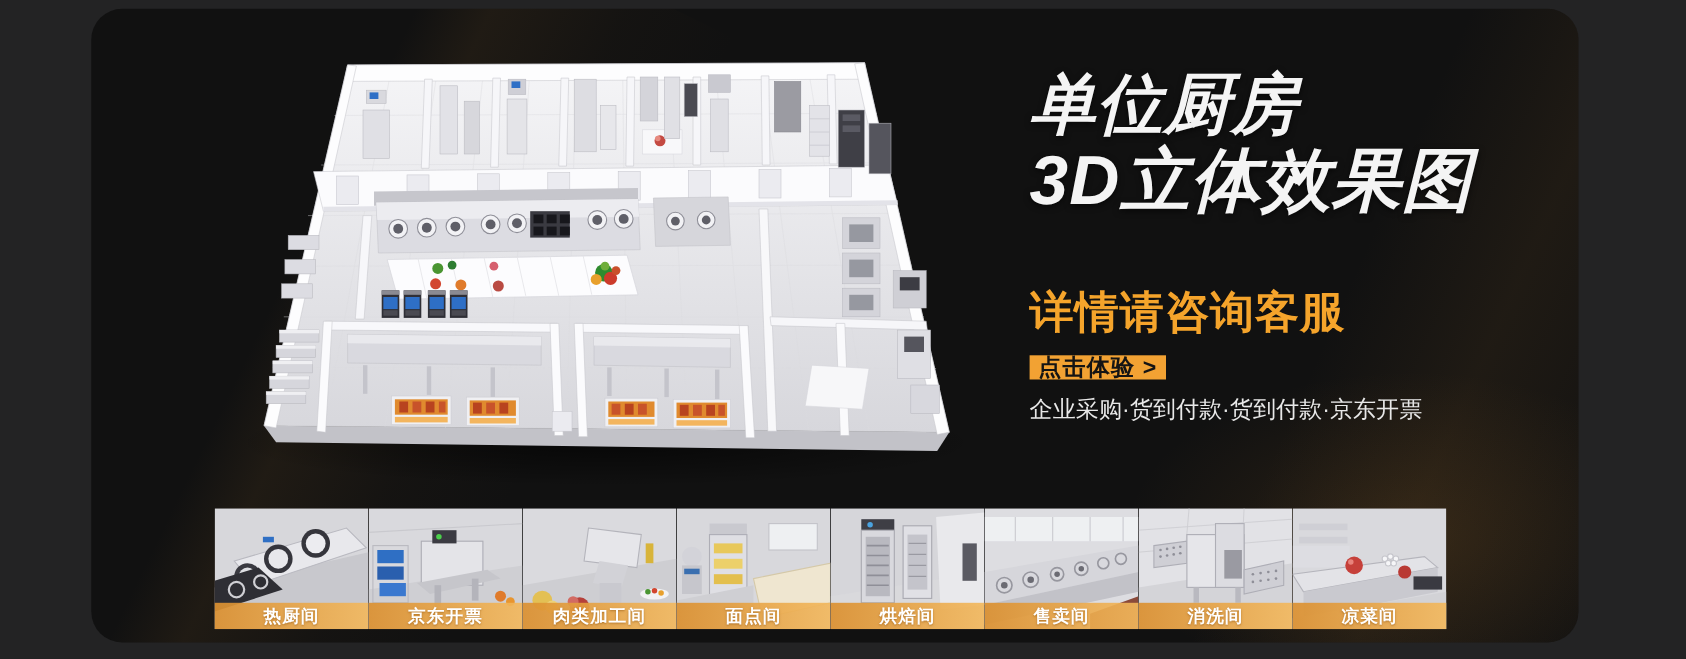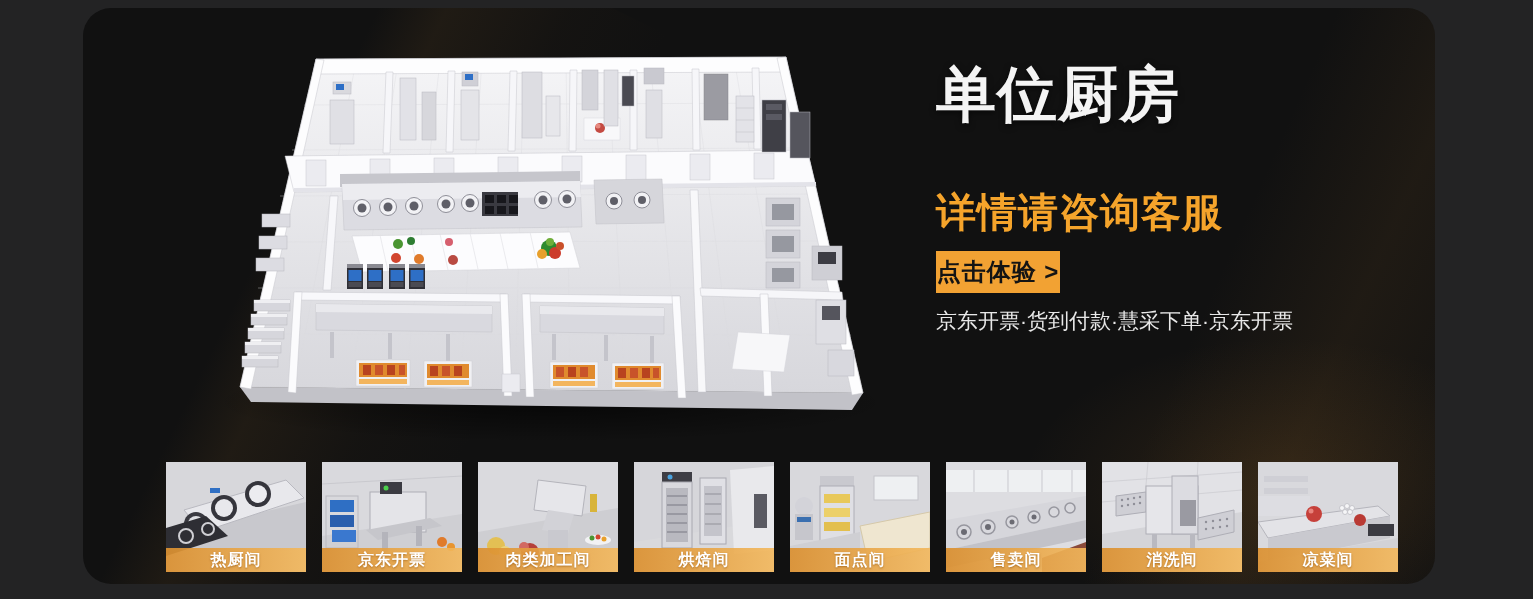--- a/index.html
+++ b/index.html
@@ -17,32 +17,32 @@
     background:linear-gradient(90deg, rgba(0,0,0,0) 38%, rgba(120,84,38,0.14) 55%, rgba(0,0,0,0) 78%); }
   .glow-bottom { left:940px; top:330px; width:520px; height:300px;
     background:radial-gradient(closest-side, rgba(150,100,38,0.20), rgba(0,0,0,0)); }
 
   
   .floorplan { position:absolute; left:225px; top:15px; width:660px; height:430px; }
 
   
   .hero { position:absolute; left:936px; top:62px; width:470px; color:#f3f3f3; }
   .hero h1 { font-size:60px; line-height:66px; font-weight:700; letter-spacing:1px;
-             color:#f4f4f4; text-shadow:0 2px 6px rgba(0,0,0,.6); }
+             color:#f4f4f4; text-shadow:0 2px 6px rgba(0,0,0,.6);font-style:italic; }
   .hero h1.l2 { font-size:63px; line-height:72px; }
   .hero h2 { margin-top:62px; font-size:40px; line-height:44px; font-weight:700;
              color:#F5A42B; letter-spacing:1px; }
-  .cta { margin-top:17px; width:124px; height:42px; border:none; background:#F2A233;
-         color:#141414; font-family:inherit; font-size:24px; font-weight:700;
+  .cta { margin-top:17px; width:124px; height:22px; border:none; background:#F2A233;
+         color:#141414; font-family:inherit; font-size:21px; font-weight:700;
          display:flex; align-items:center; justify-content:center; letter-spacing:1px; cursor:pointer; }
   .hero p { font-size:21px; line-height:25px; color:#e8e8e8; }
   .hero p.d1 { margin-top:15px; }
 
   
-  .thumbs { position:absolute; left:166px; top:462px; display:flex; gap:16px;border-radius:17px; }
+  .thumbs { position:absolute; left:195px; top:462px; display:flex; gap:0;border-radius:17px; }
   .thumb { position:relative; width:140px; height:110px; overflow:hidden; }
   .thumb svg { display:block; width:140px; height:110px; }
   .cap { position:absolute; left:0; bottom:0; width:100%; height:24px;
          display:flex; align-items:center; justify-content:center;
          background:linear-gradient(90deg, rgba(219,144,48,.92), rgba(243,184,92,.9));
          color:#ffffff; font-size:16px; font-weight:700;
          text-shadow:0 1px 2px rgba(130,70,0,.55); letter-spacing:1px; }
 </style>
 </head>
 <body>
@@ -325,23 +325,24 @@
       <rect x="242" y="356" width="36" height="11" fill="#d6d6dc"></rect>
         <rect x="242" y="356" width="36" height="3" fill="#efeff2" stroke="none"></rect>
       <rect x="262" y="214" width="28" height="13" fill="#dcdce2"></rect>
         <rect x="259" y="236" width="28" height="13" fill="#dcdce2"></rect>
         <rect x="256" y="258" width="28" height="13" fill="#dcdce2"></rect>
     </g>
   </svg>
 
   <div class="hero">
     <h1>单位厨房</h1>
+    <h1 class="l2">3D立体效果图</h1>
     <h2>详情请咨询客服</h2>
     <button class="cta">点击体验 &gt;</button>
-    <p class="d1">京东开票·货到付款·慧采下单·京东开票</p>
+    <p class="d1">企业采购·货到付款·货到付款·京东开票</p>
   </div>
 
   <div class="thumbs">
 
     <figure class="thumb">
       <svg viewBox="0 0 140 110">
         <rect width="140" height="110" fill="#d7d7db"></rect>
         <polygon points="0,72 140,40 140,110 0,110" fill="#c8c8cd"></polygon>
         <polygon points="18,48 120,18 138,36 36,70" fill="#e8e8ec" stroke="#b9b9c0"></polygon>
         <circle cx="92" cy="32" r="13" fill="#35353c"></circle>
@@ -394,20 +395,38 @@
         <ellipse cx="120" cy="78" rx="13" ry="5" fill="#f2f2f4"></ellipse>
         <circle cx="114" cy="76" r="2.5" fill="#4a9532"></circle>
           <circle cx="120" cy="75" r="2.5" fill="#d2452f"></circle>
           <circle cx="126" cy="77" r="2.5" fill="#e8a02c"></circle>
       </svg>
       <figcaption class="cap">肉类加工间</figcaption>
     </figure>
 
     <figure class="thumb">
       <svg viewBox="0 0 140 110">
+        <rect width="140" height="110" fill="#d8d8dc"></rect>
+        <rect x="84" y="14" width="44" height="24" fill="#eef0f2" stroke="#c3c3c9"></rect>
+        <polygon points="70,64 140,50 140,86 78,100" fill="#efe6d0" stroke="#d5c9a9"></polygon>
+        <rect x="30" y="14" width="34" height="12" fill="#c9c9cf"></rect>
+        <rect x="30" y="24" width="34" height="58" fill="#dfdfe4" stroke="#aeaeb6"></rect>
+        <rect x="34" y="32" width="26" height="9" fill="#e8c85a"></rect>
+          <rect x="34" y="46" width="26" height="9" fill="#ecd06a"></rect>
+          <rect x="34" y="60" width="26" height="9" fill="#e3bf4e"></rect>
+        <circle cx="14" cy="44" r="9" fill="#d3d3d9"></circle>
+        <rect x="5" y="52" width="18" height="26" fill="#c6c6cc"></rect>
+          <rect x="7" y="55" width="14" height="5" fill="#3a6fb0"></rect>
+        <polygon points="0,84 70,70 70,110 0,110" fill="#cfcfd3"></polygon>
+      </svg>
+      <figcaption class="cap">面点间</figcaption>
+    </figure>
+
+    <figure class="thumb">
+      <svg viewBox="0 0 140 110">
         <rect width="140" height="110" fill="#d6d6da"></rect>
         <polygon points="0,80 140,58 140,110 0,110" fill="#d9d9dc"></polygon>
         <polygon points="96,8 140,4 140,88 100,92" fill="#e9e9ec"></polygon>
         <rect x="120" y="32" width="13" height="34" fill="#5a5a62"></rect>
         <rect x="28" y="10" width="30" height="10" fill="#3e3e45"></rect>
           <circle cx="36" cy="15" r="2.5" fill="#4aa3e0"></circle>
         <rect x="28" y="20" width="30" height="66" fill="#d9d9de" stroke="#a8a8b0"></rect>
         <rect x="32" y="26" width="22" height="54" fill="#b9b9c0"></rect>
         <g stroke="#8f8f98" stroke-width="1.5">
           <line x1="33" y1="34" x2="53" y2="34"></line>
@@ -419,38 +438,20 @@
         <rect x="66" y="16" width="26" height="66" fill="#e0e0e5" stroke="#a8a8b0"></rect>
         <rect x="70" y="24" width="18" height="50" fill="#c4c4cb"></rect>
         <g stroke="#9a9aa2" stroke-width="1.2">
           <line x1="71" y1="32" x2="87" y2="32"></line>
             <line x1="71" y1="42" x2="87" y2="42"></line>
             <line x1="71" y1="52" x2="87" y2="52"></line>
             <line x1="71" y1="62" x2="87" y2="62"></line>
         </g>
       </svg>
       <figcaption class="cap">烘焙间</figcaption>
-    </figure>
-
-    <figure class="thumb">
-      <svg viewBox="0 0 140 110">
-        <rect width="140" height="110" fill="#d8d8dc"></rect>
-        <rect x="84" y="14" width="44" height="24" fill="#eef0f2" stroke="#c3c3c9"></rect>
-        <polygon points="70,64 140,50 140,86 78,100" fill="#efe6d0" stroke="#d5c9a9"></polygon>
-        <rect x="30" y="14" width="34" height="12" fill="#c9c9cf"></rect>
-        <rect x="30" y="24" width="34" height="58" fill="#dfdfe4" stroke="#aeaeb6"></rect>
-        <rect x="34" y="32" width="26" height="9" fill="#e8c85a"></rect>
-          <rect x="34" y="46" width="26" height="9" fill="#ecd06a"></rect>
-          <rect x="34" y="60" width="26" height="9" fill="#e3bf4e"></rect>
-        <circle cx="14" cy="44" r="9" fill="#d3d3d9"></circle>
-        <rect x="5" y="52" width="18" height="26" fill="#c6c6cc"></rect>
-          <rect x="7" y="55" width="14" height="5" fill="#3a6fb0"></rect>
-        <polygon points="0,84 70,70 70,110 0,110" fill="#cfcfd3"></polygon>
-      </svg>
-      <figcaption class="cap">面点间</figcaption>
     </figure>
 
     <figure class="thumb">
       <svg viewBox="0 0 140 110">
         <rect width="140" height="110" fill="#dddde1"></rect>
         <rect x="0" y="8" width="140" height="22" fill="#eef0f2"></rect>
         <g stroke="#c9c9cf" stroke-width="1">
             <line x1="28" y1="8" x2="28" y2="30"></line>
             <line x1="62" y1="8" x2="62" y2="30"></line>
             <line x1="96" y1="8" x2="96" y2="30"></line>

